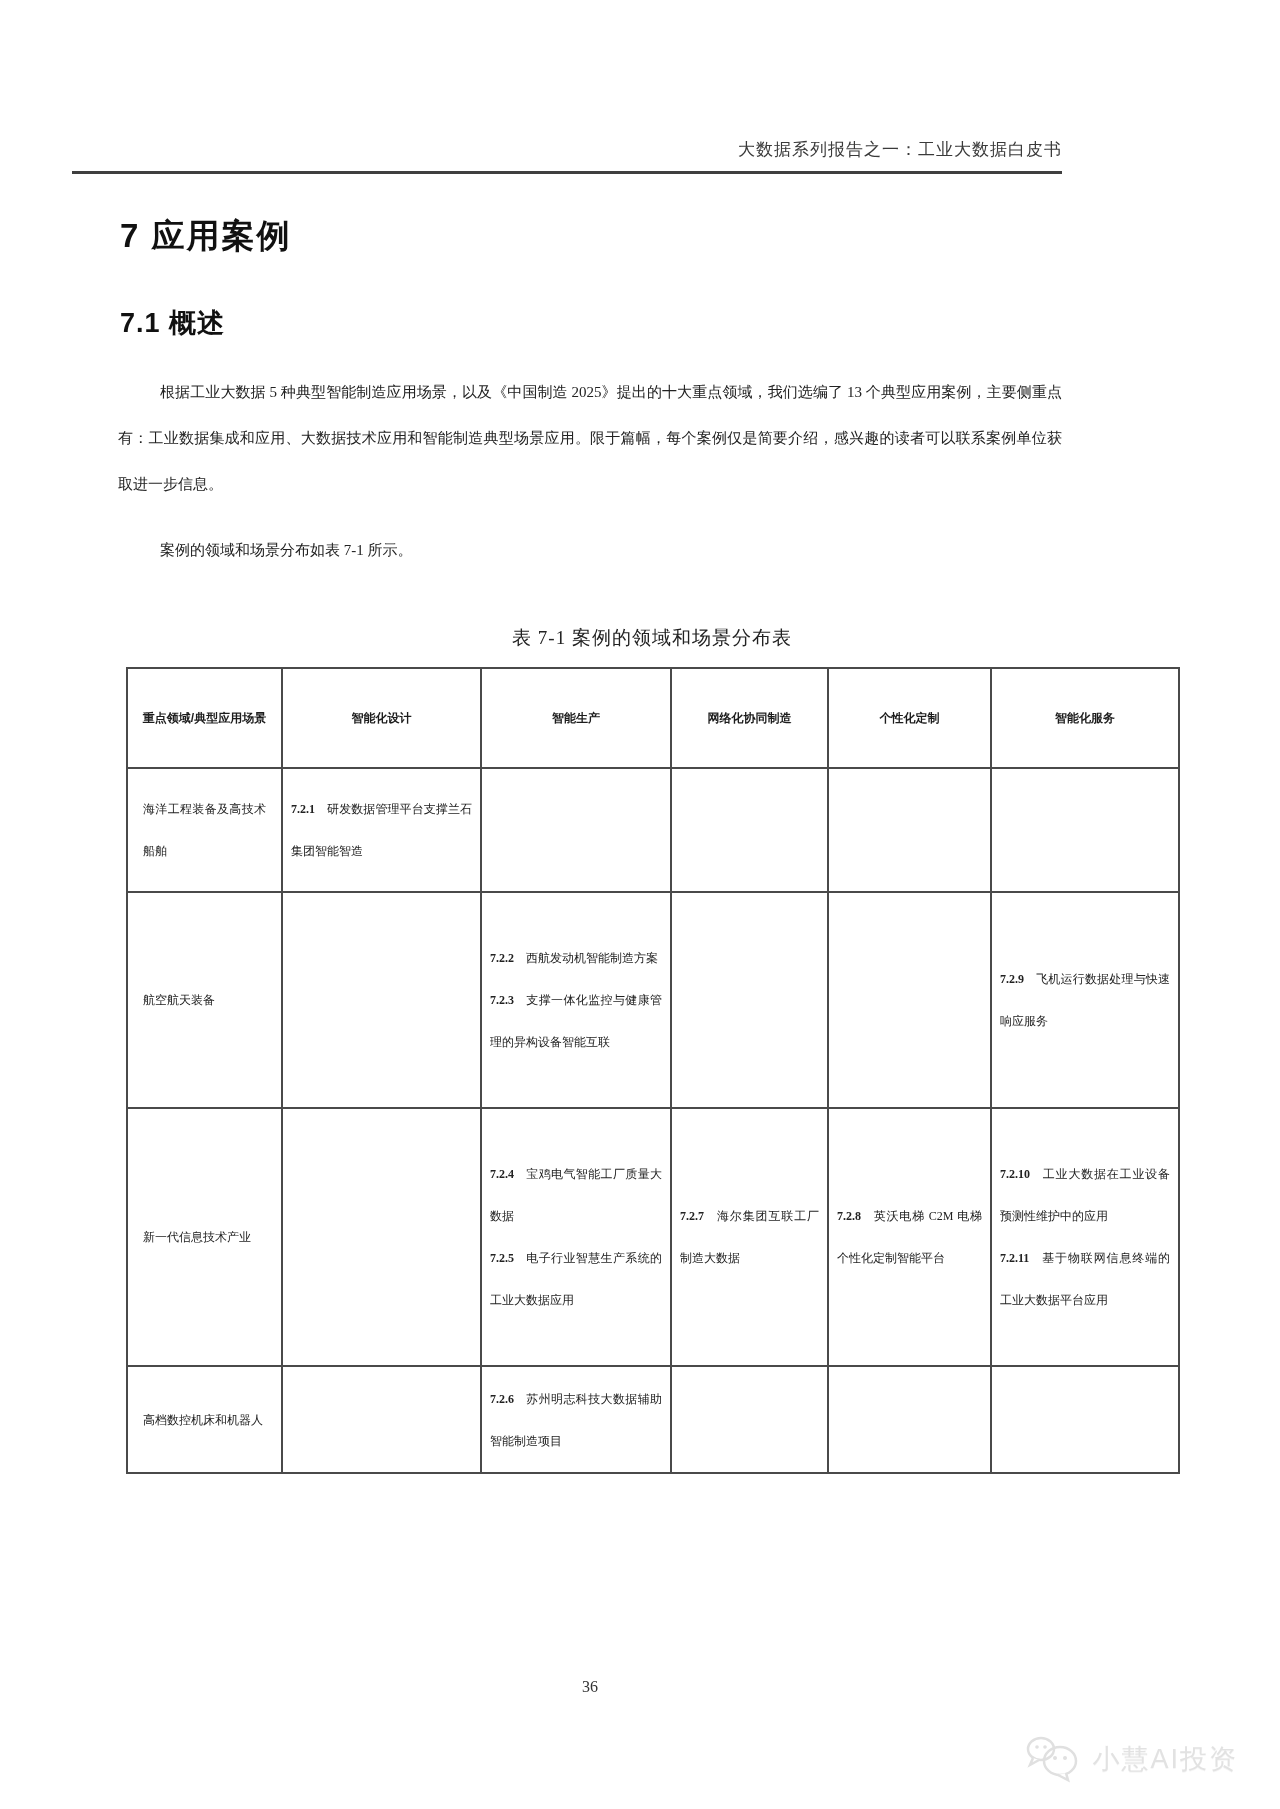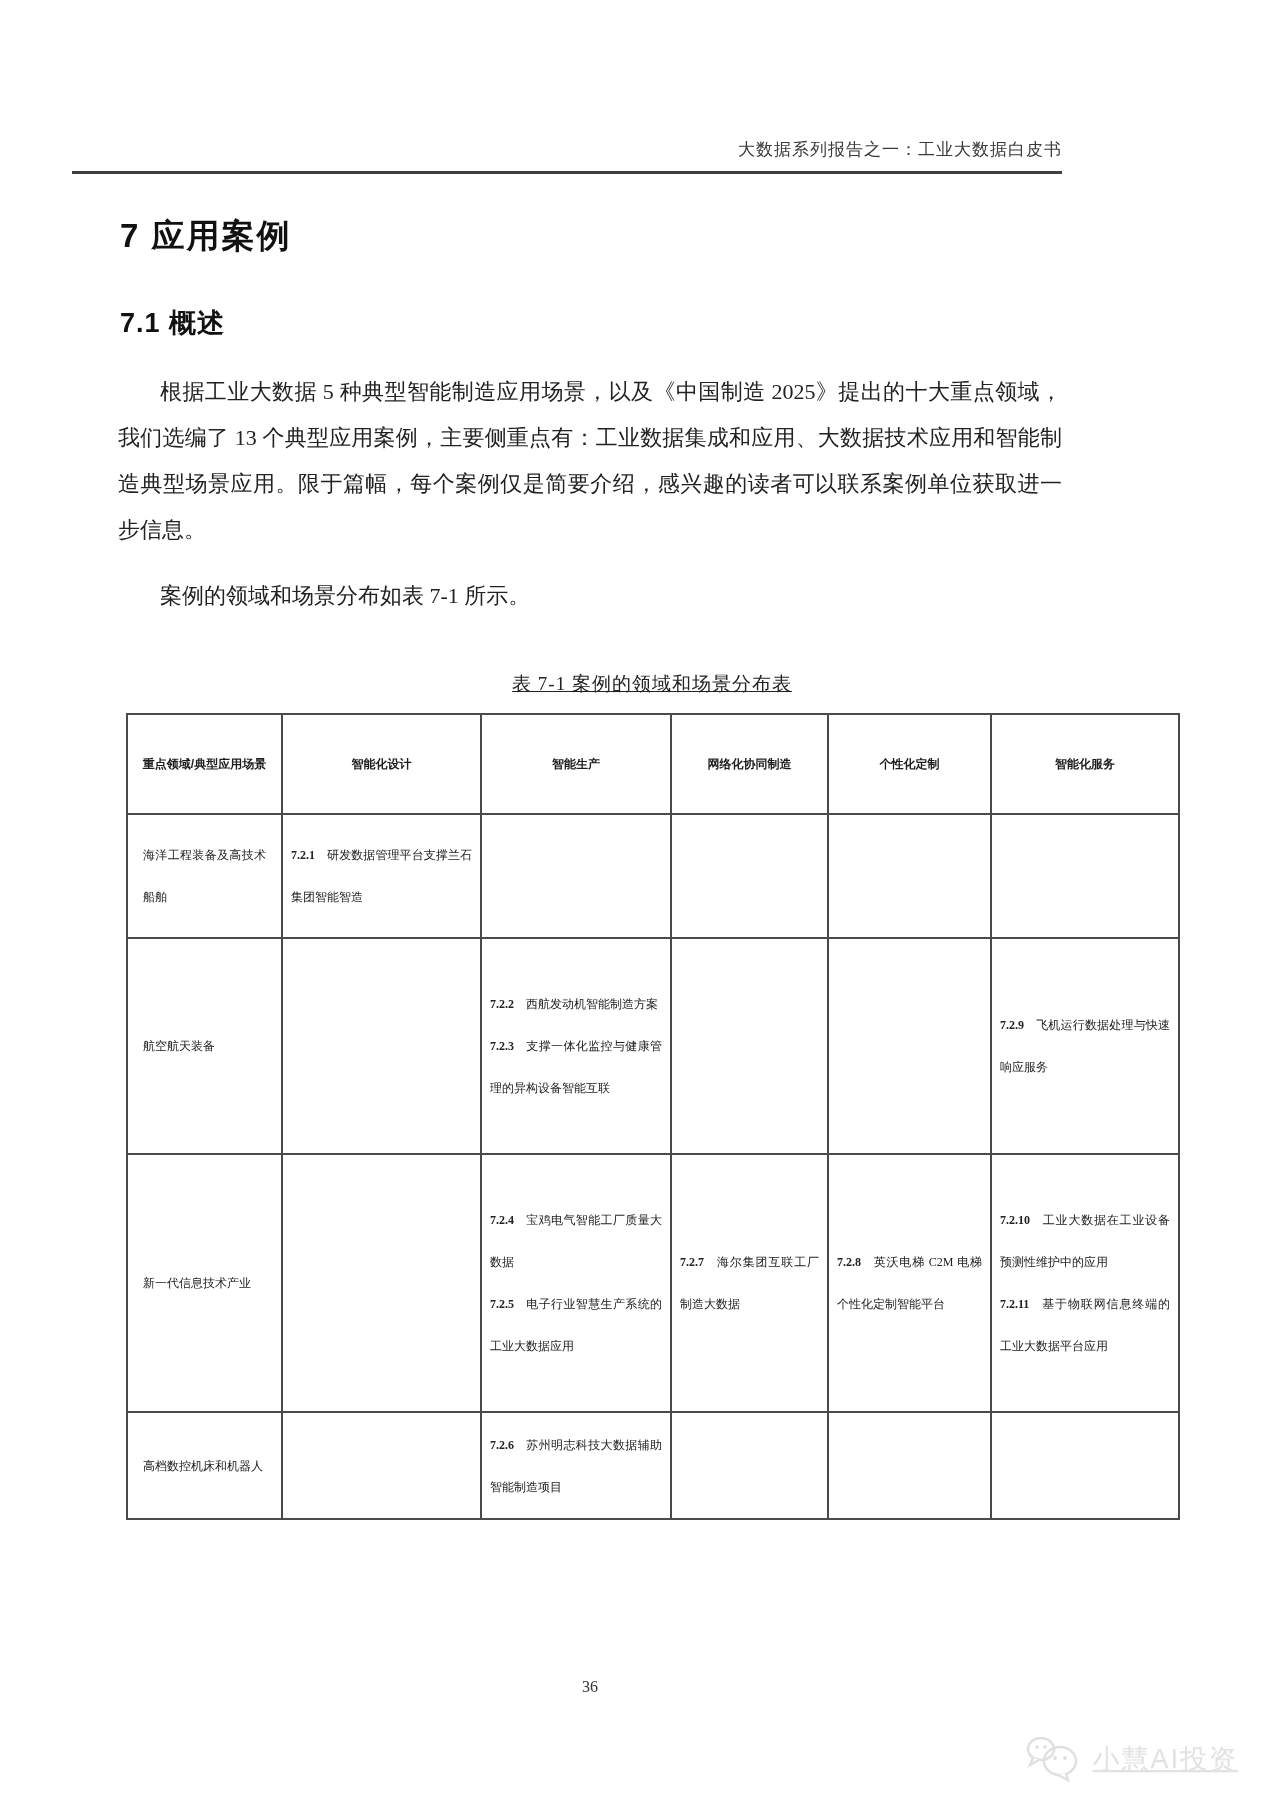--- a/index.html
+++ b/index.html
@@ -43,36 +43,35 @@
     font-family:"Liberation Sans","DejaVu Sans",sans-serif;
     font-weight:bold;
     font-size:27px;
     color:#111;
     letter-spacing:1px;
   }
   
   .body-par {
     margin:28px 0 0 118px;
     width:944px;
-    font-size:22px;
+    font-size:15px;
     line-height:46px;
     text-align:justify;
     text-indent:42px;
     color:#222;
   }
   .body-par.second { margin-top:20px; }
   
   .table-caption {
     margin:52px 0 0 126px;
     width:1052px;
     text-align:center;
     font-size:19px;
     color:#222;
     letter-spacing:1px;
-    text-decoration:underline;
   }
   table.case-table {
     margin:16px 0 0 126px;
     width:1052px;
     border-collapse:collapse;
     table-layout:fixed;
   }
   .case-table th, .case-table td {
     border:2px solid #4a4a4a;
     vertical-align:middle;
@@ -119,21 +118,20 @@
     right:42px; bottom:26px;
     display:flex;
     align-items:center;
     gap:10px;
     color:#e2e2e2;
     text-shadow:0 1px 0 #f6f6f6;
     font-family:"Liberation Sans","DejaVu Sans",sans-serif;
     font-size:27px;
     letter-spacing:2px;
     user-select:none;
-    text-decoration:underline;
   }
   .watermark svg { display:block; }
 </style>
 </head>
 <body>
 
 <div class="page">
 
   <div class="doc-header">大数据系列报告之一：工业大数据白皮书</div>
   <hr class="header-rule">

